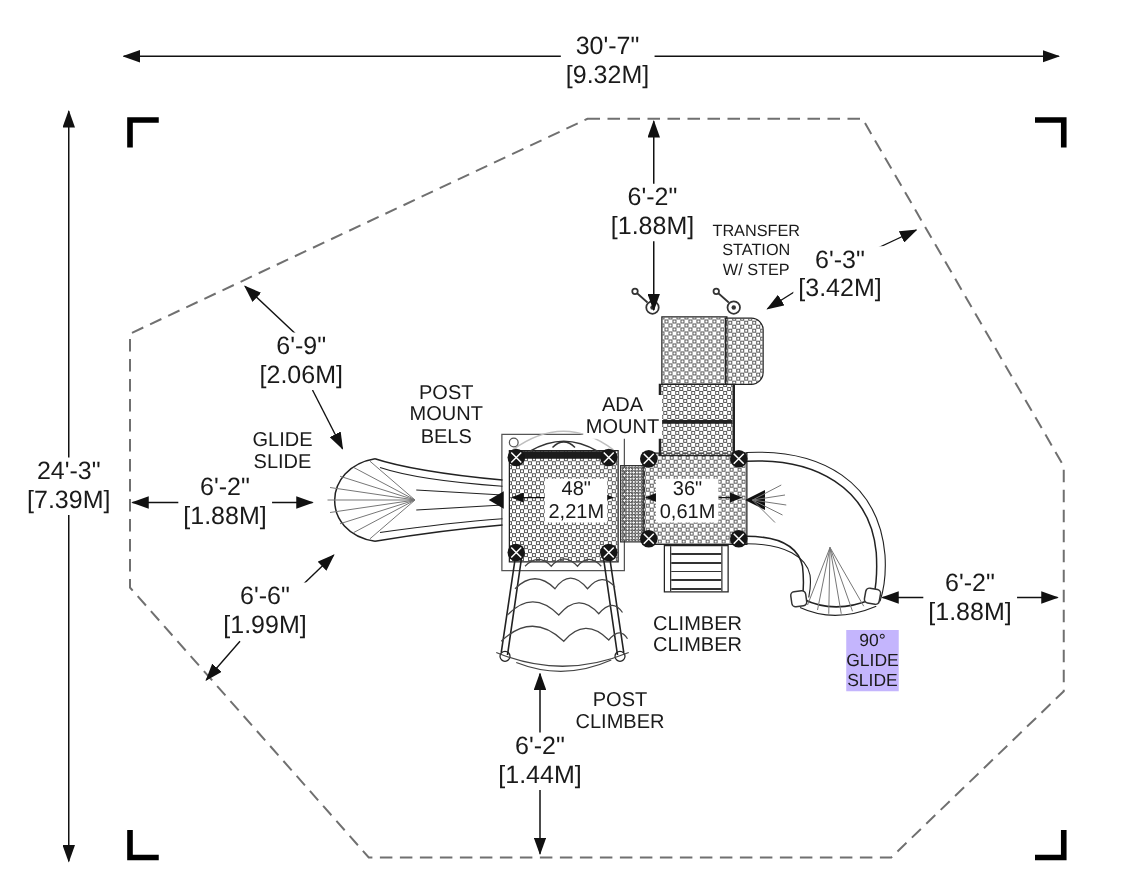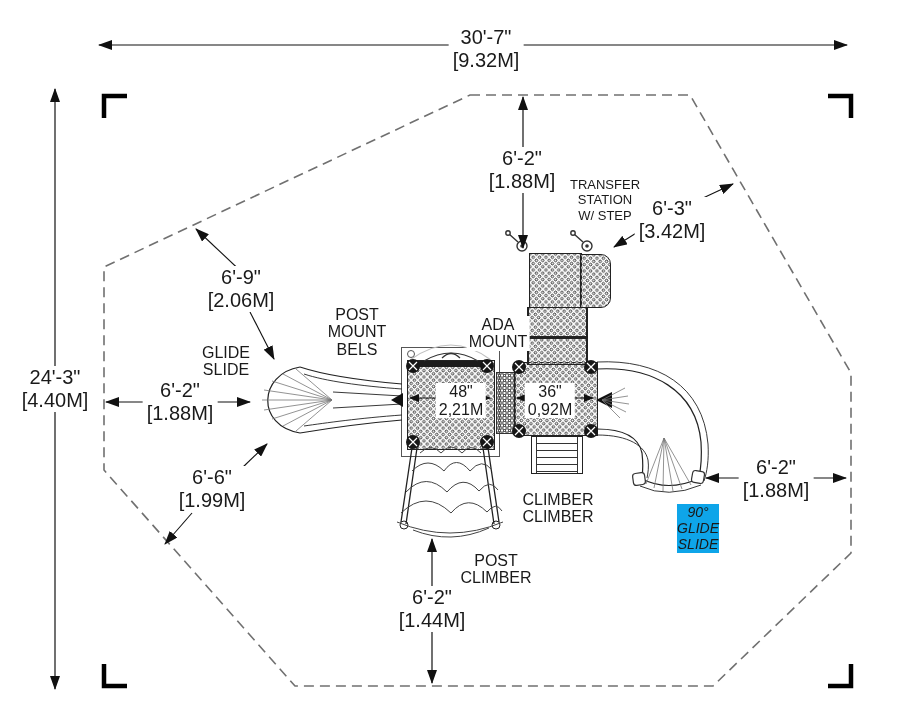--- a/index.html
+++ b/index.html
@@ -28,21 +28,21 @@
   .counterbar{left:411px;top:361px;width:78px;height:6px;background:#1c1c1c;border-radius:3px;}
   .ladder{left:531px;top:436px;width:50px;height:36px;border:1.4px solid #222;background:#fff;}
   .ladder .rungs{position:absolute;top:0;bottom:0;left:4px;right:4px;
     border-left:1.5px solid #333;border-right:1.5px solid #333;
     background:repeating-linear-gradient(to bottom, rgba(0,0,0,0) 0 5.5px, #333 5.5px 7px);}
   
   .txt{position:absolute;text-align:center;white-space:nowrap;transform:translateX(-50%);}
   .dim{font-size:20px;line-height:1.16;background:#fff;padding:0 4px;}
   .lbl{font-size:16px;line-height:1.08;background:#fff;padding:0 2px;}
   .lbl-sm{font-size:13px;line-height:1.18;background:#fff;}
-  .lbl-90{font-size:14px;line-height:1.16;background:#0ea5e9;font-style:italic;}
+  .lbl-90{font-size:14px;line-height:1.16;background:#c4b5fd;}
   .decktxt{font-size:16px;line-height:1.1;background:#fff;padding:0 3px;}
 </style>
 </head>
 <body>
 
 <div class="canvas">
 
   <div class="abs frame48"></div>
   <div class="abs deck48 perf"></div>
   <div class="abs conn perf"></div>
@@ -174,21 +174,21 @@
       <line x1="676" y1="208" x2="614" y2="247" marker-end="url(#ah)"></line>
     </g>
   </svg>
 
   <div class="txt dim" style="left:486px;top:26px;">
     <div>30'-7"</div>
     <div>[9.32M]</div>
   </div>
   <div class="txt dim" style="left:55px;top:366px;">
     <div>24'-3"</div>
-    <div>[4.40M]</div>
+    <div>[7.39M]</div>
   </div>
   <div class="txt dim" style="left:522px;top:147px;">
     <div>6'-2"</div>
     <div>[1.88M]</div>
   </div>
   <div class="txt dim" style="left:672px;top:197px;">
     <div>6'-3"</div>
     <div>[3.42M]</div>
   </div>
   <div class="txt dim" style="left:241px;top:266px;">
@@ -243,16 +243,16 @@
     <div>GLIDE</div>
     <div>SLIDE</div>
   </div>
 
   <div class="txt decktxt" style="left:461px;top:383px;">
     <div>48"</div>
     <div>2,21M</div>
   </div>
   <div class="txt decktxt" style="left:550px;top:383px;">
     <div>36"</div>
-    <div>0,92M</div>
+    <div>0,61M</div>
   </div>
 
 </div>
 
 </body></html>

